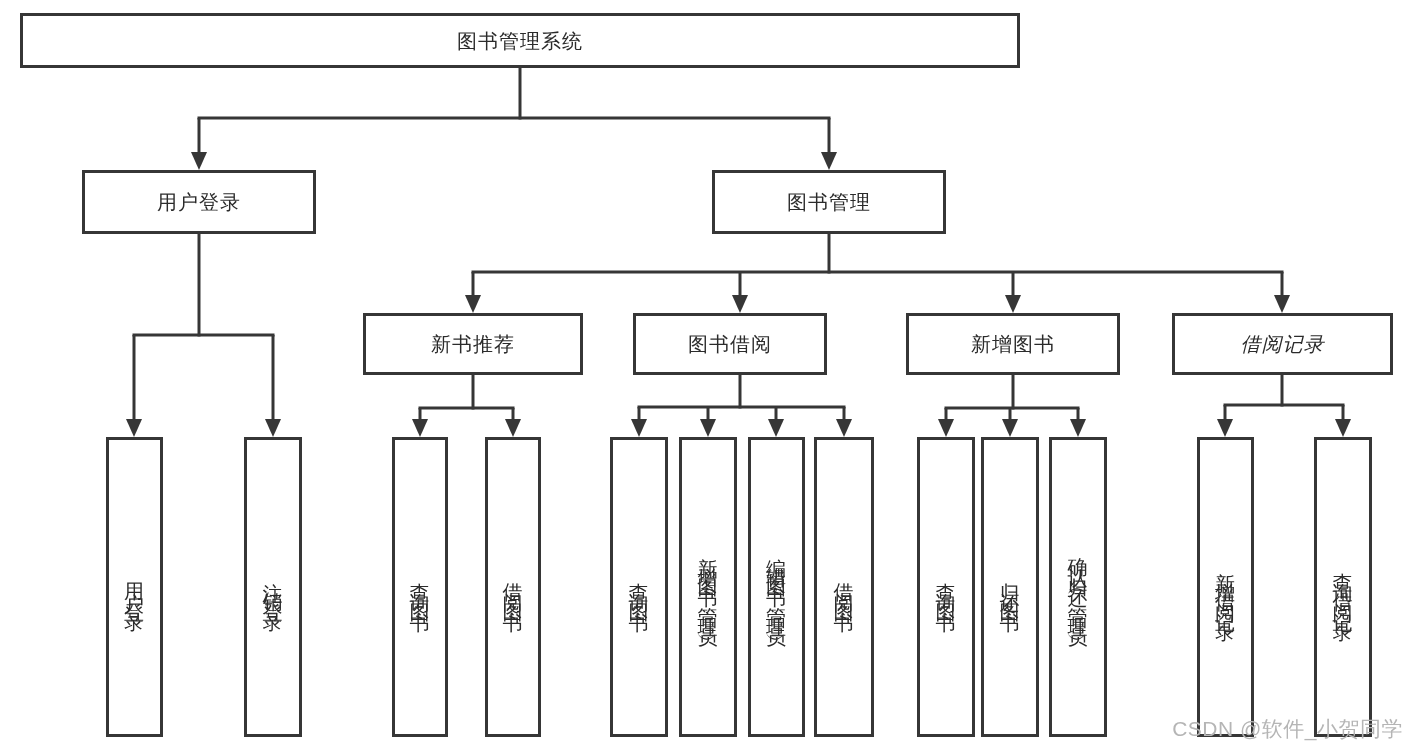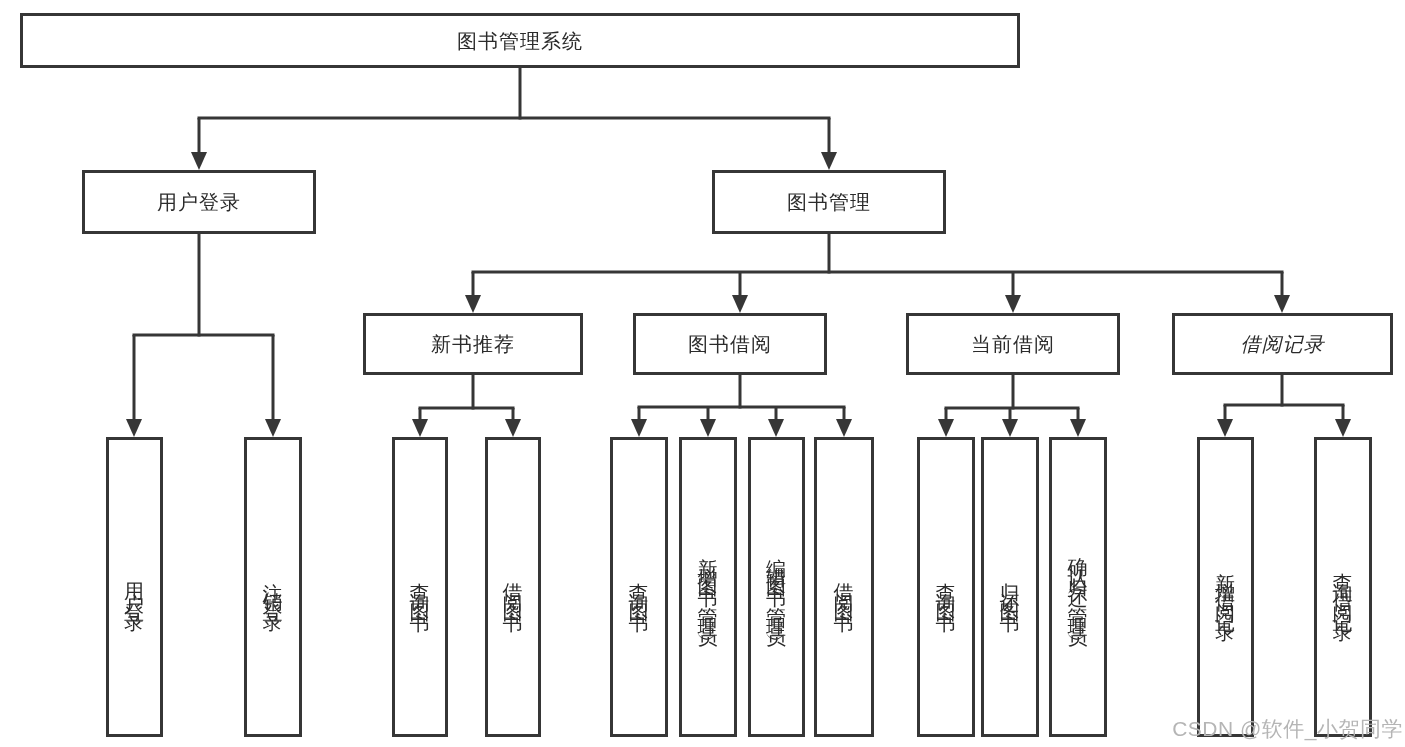--- a/index.html
+++ b/index.html
@@ -98,21 +98,21 @@
     <span>图书管理</span>
   </div>
 
   <div class="node h" style="left:363px;top:313px;width:220px;height:62px;">
     <span>新书推荐</span>
   </div>
   <div class="node h" style="left:633px;top:313px;width:194px;height:62px;">
     <span>图书借阅</span>
   </div>
   <div class="node h" style="left:906px;top:313px;width:214px;height:62px;">
-    <span>当前借阅</span>
+    <span>新增图书</span>
   </div>
   <div class="node h" style="left:1172px;top:313px;width:221px;height:62px;font-style:italic;">
     <span>借阅记录</span>
   </div>
 
   <div class="node v" style="left:106px;top:437px;width:57px;height:300px;">
     <span>用户登录</span>
   </div>
   <div class="node v" style="left:244px;top:437px;width:58px;height:300px;">
     <span>注销登录</span>

